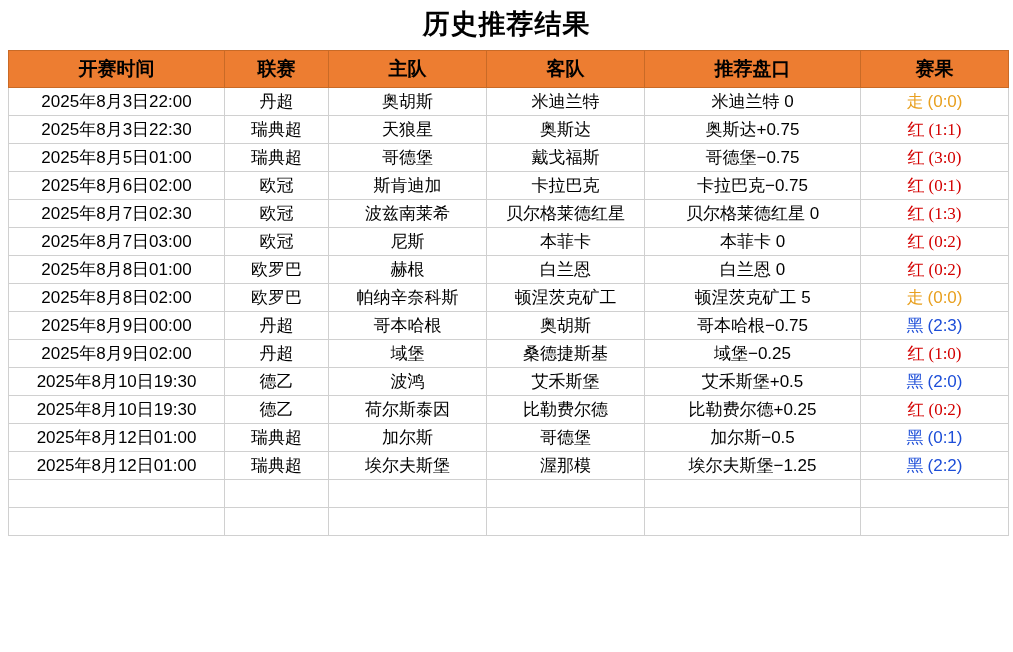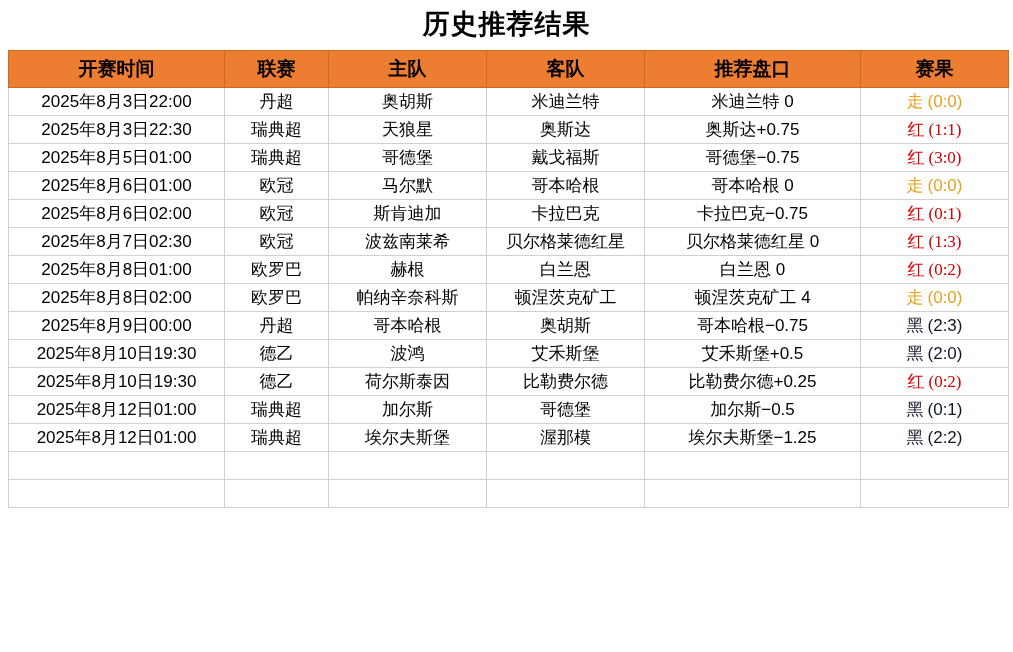--- a/index.html
+++ b/index.html
@@ -55,21 +55,21 @@
   }
   col.c-time  { width: 216px; }
   col.c-league{ width: 104px; }
   col.c-home  { width: 158px; }
   col.c-away  { width: 158px; }
   col.c-line  { width: 216px; }
   col.c-res   { width: 148px; }
 
   .res-red   { color: #d30000; font-family: Liberation Serif, serif; }
   .res-orange{ color: #e8a020; }
-  .res-black { color: #0f172a; }
+  .res-black { color: #1d4ed8; }
 
   .res-cell .label { font-weight: normal; }
   .res-cell .score { margin-left: 4px; }
 
   .empty-row td { height: 27px; border: 1px solid #d0d0d0; background: #fff; }
 </style>
 </head>
 <body>
 
 <div class="page">
@@ -114,68 +114,76 @@
         </tr>
         <tr>
           <td>2025年8月5日01:00</td>
           <td>瑞典超</td>
           <td>哥德堡</td>
           <td>戴戈福斯</td>
           <td>哥德堡−0.75</td>
           <td class="res-cell res-red"><span class="label">红</span><span class="score">(3:0)</span></td>
         </tr>
         <tr>
-          <td>2025年8月6日01:00</td>
-          <td>欧冠</td>
-          <td>马尔默</td>
-          <td>哥本哈根</td>
-          <td>哥本哈根 0</td>
-          <td class="res-cell res-orange"><span class="label">走</span><span class="score">(0:0)</span></td>
-        </tr>
-        <tr>
           <td>2025年8月6日02:00</td>
           <td>欧冠</td>
           <td>斯肯迪加</td>
           <td>卡拉巴克</td>
           <td>卡拉巴克−0.75</td>
           <td class="res-cell res-red"><span class="label">红</span><span class="score">(0:1)</span></td>
         </tr>
         <tr>
           <td>2025年8月7日02:30</td>
           <td>欧冠</td>
           <td>波兹南莱希</td>
           <td>贝尔格莱德红星</td>
           <td>贝尔格莱德红星 0</td>
           <td class="res-cell res-red"><span class="label">红</span><span class="score">(1:3)</span></td>
         </tr>
         <tr>
+          <td>2025年8月7日03:00</td>
+          <td>欧冠</td>
+          <td>尼斯</td>
+          <td>本菲卡</td>
+          <td>本菲卡 0</td>
+          <td class="res-cell res-red"><span class="label">红</span><span class="score">(0:2)</span></td>
+        </tr>
+        <tr>
           <td>2025年8月8日01:00</td>
           <td>欧罗巴</td>
           <td>赫根</td>
           <td>白兰恩</td>
           <td>白兰恩 0</td>
           <td class="res-cell res-red"><span class="label">红</span><span class="score">(0:2)</span></td>
         </tr>
         <tr>
           <td>2025年8月8日02:00</td>
           <td>欧罗巴</td>
           <td>帕纳辛奈科斯</td>
           <td>顿涅茨克矿工</td>
-          <td>顿涅茨克矿工 4</td>
+          <td>顿涅茨克矿工 5</td>
           <td class="res-cell res-orange"><span class="label">走</span><span class="score">(0:0)</span></td>
         </tr>
         <tr>
           <td>2025年8月9日00:00</td>
           <td>丹超</td>
           <td>哥本哈根</td>
           <td>奥胡斯</td>
           <td>哥本哈根−0.75</td>
           <td class="res-cell res-black"><span class="label">黑</span><span class="score">(2:3)</span></td>
         </tr>
         <tr>
+          <td>2025年8月9日02:00</td>
+          <td>丹超</td>
+          <td>域堡</td>
+          <td>桑德捷斯基</td>
+          <td>域堡−0.25</td>
+          <td class="res-cell res-red"><span class="label">红</span><span class="score">(1:0)</span></td>
+        </tr>
+        <tr>
           <td>2025年8月10日19:30</td>
           <td>德乙</td>
           <td>波鸿</td>
           <td>艾禾斯堡</td>
           <td>艾禾斯堡+0.5</td>
           <td class="res-cell res-black"><span class="label">黑</span><span class="score">(2:0)</span></td>
         </tr>
         <tr>
           <td>2025年8月10日19:30</td>
           <td>德乙</td>

